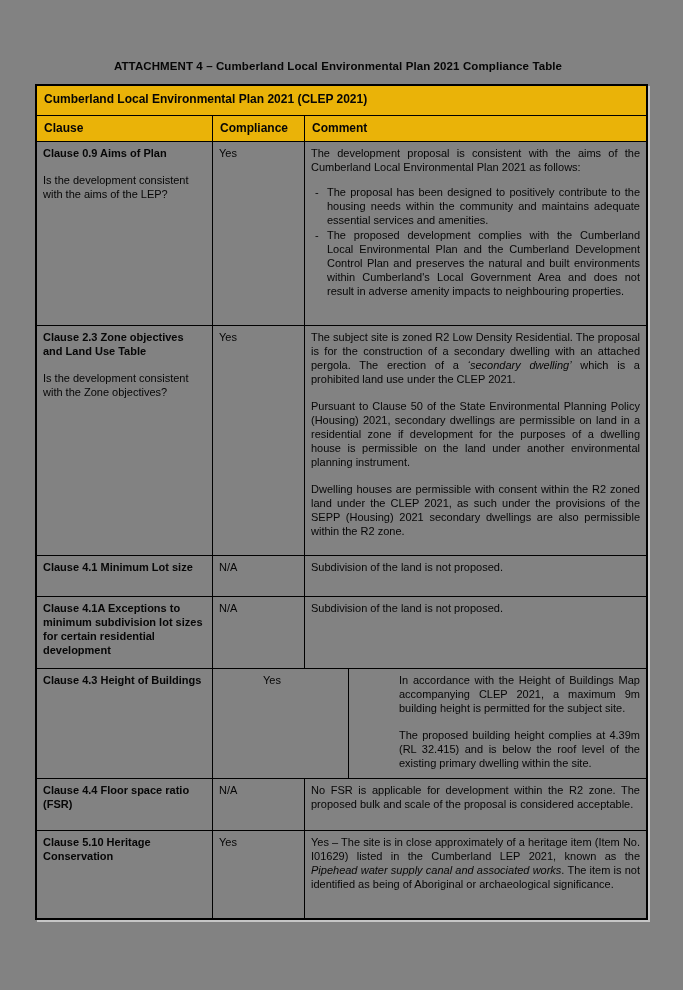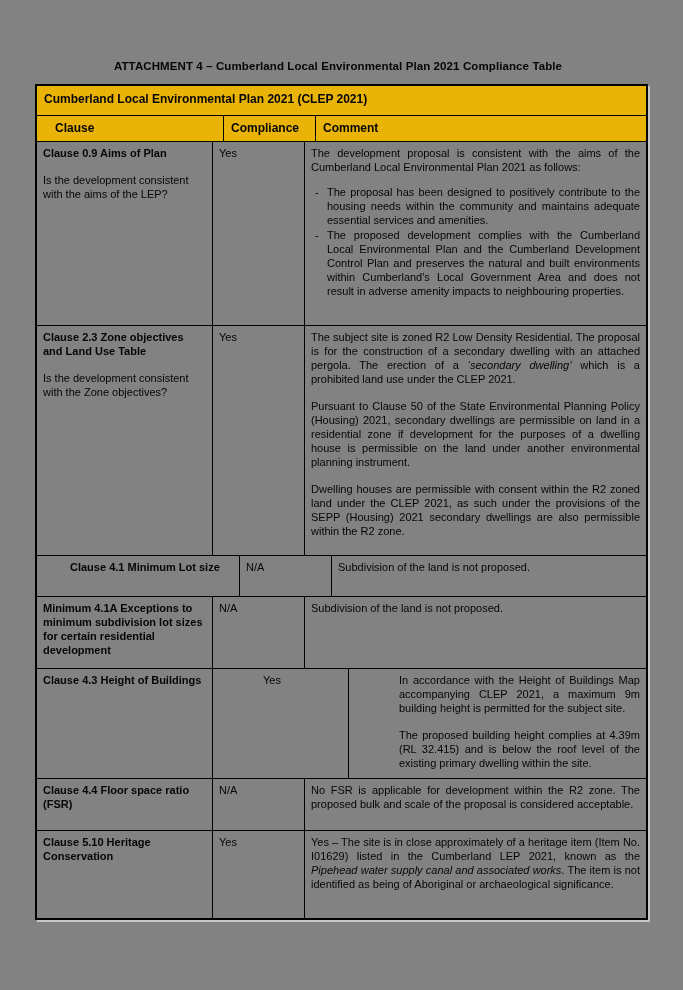--- a/index.html
+++ b/index.html
@@ -45,24 +45,24 @@
   .comment p { text-align: justify; }
   .comment p + p { margin-top: 13px; }
   .bullets { margin-top: 11px; }
   .bullet { display: flex; text-align: justify; }
   .bullet + .bullet { margin-top: 1px; }
   .bullet .bm { width: 16px; flex: none; padding-left: 4px; }
   .bullet .bt { flex: 1; min-width: 0; text-align: justify; }
   em { font-style: italic; }
   
   .r-title { min-height: 29px; }
-  .r-head  { min-height: 25px; padding-left: 11px; }
+  .r-head  { min-height: 25px; }
   .r0 { min-height: 184px; }
   .r1 { min-height: 230px; }
-  .r2 { min-height: 41px; padding-left: 27px; }
+  .r2 { min-height: 41px; }
   .r3 { min-height: 72px; }
   .r4 { min-height: 110px; gap: 44px; }
   .r5 { min-height: 52px; }
   .r6 { min-height: 88px; }
 </style>
 </head>
 <body>
 
 <div class="doc-title">ATTACHMENT 4 – Cumberland Local Environmental Plan 2021 Compliance Table</div>
 
@@ -117,21 +117,21 @@
       <div class="clause-title">Clause 4.1 Minimum Lot size</div>
     </div>
     <div class="cell c2">N/A</div>
     <div class="cell c3 comment">
       <p>Subdivision of the land is not proposed.</p>
     </div>
   </div>
 
   <div class="trow body-row r3">
     <div class="cell c1">
-      <div class="clause-title">Minimum 4.1A Exceptions to minimum subdivision lot sizes for certain residential development</div>
+      <div class="clause-title">Clause 4.1A Exceptions to minimum subdivision lot sizes for certain residential development</div>
     </div>
     <div class="cell c2">N/A</div>
     <div class="cell c3 comment">
       <p>Subdivision of the land is not proposed.</p>
     </div>
   </div>
 
   <div class="trow body-row r4">
     <div class="cell c1">
       <div class="clause-title">Clause 4.3 Height of Buildings</div>

